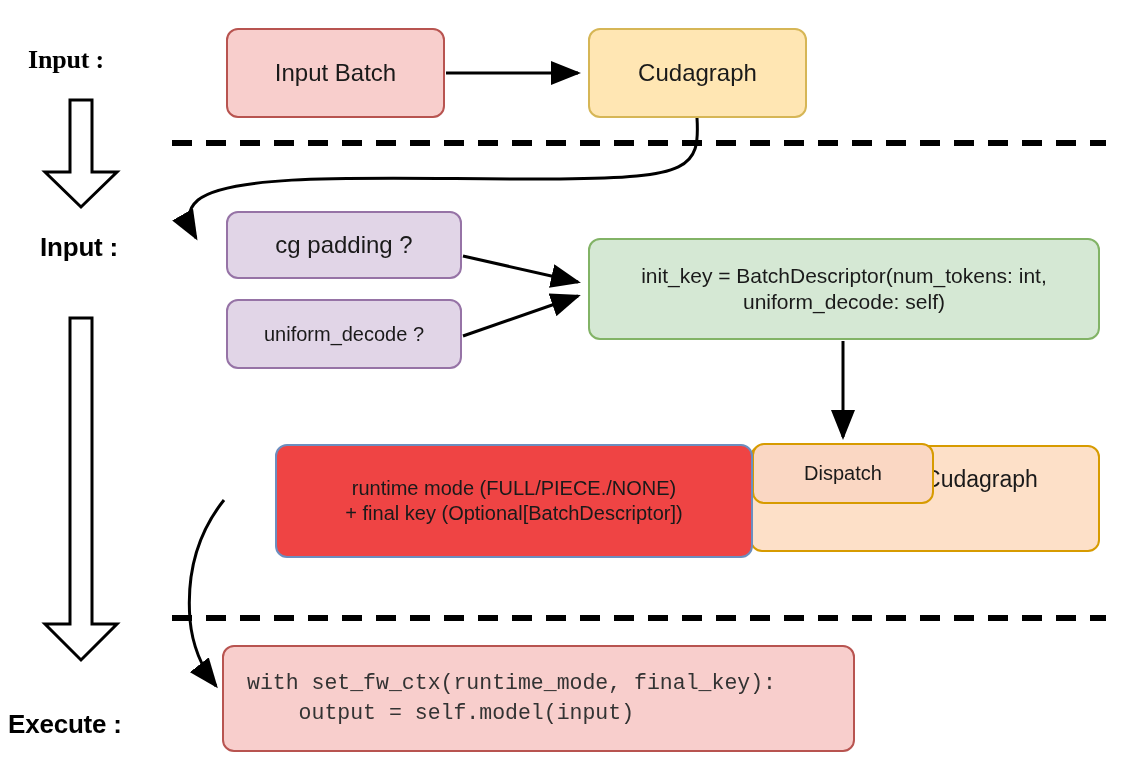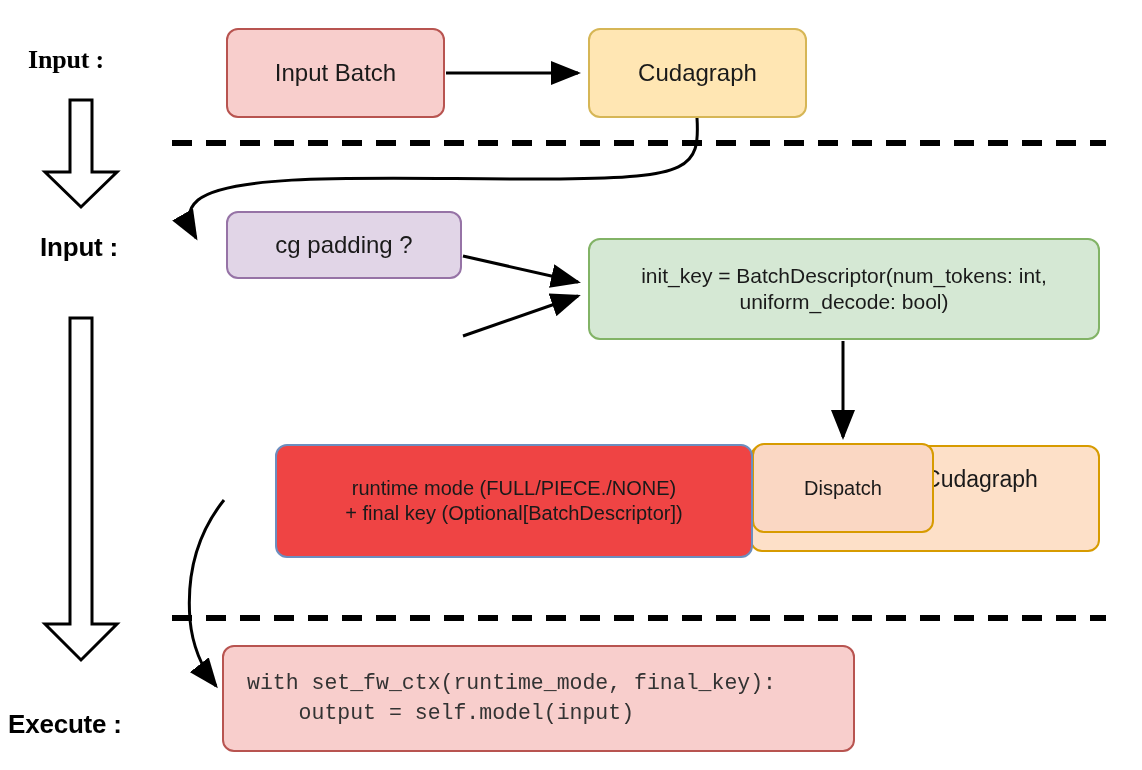--- a/index.html
+++ b/index.html
@@ -107,30 +107,31 @@
   <div class="stage-label" style="left:28px; top:45px;font-family:Liberation Serif, serif;">Input :</div>
   <div class="stage-label" style="left:40px; top:232px;">Input :</div>
   <div class="stage-label" style="left:8px; top:668px;margin-top:41px;">Execute :</div>
 
   <div class="node-box" style="left:226px; top:28px; width:219px; height:90px; background:#f8cecc; border:2px solid #b85450;">Input Batch</div>
 
   <div class="node-box" style="left:588px; top:28px; width:219px; height:90px; background:#ffe6b3; border:2px solid #d6b656;">Cudagraph</div>
 
   <div class="node-box" style="left:226px; top:211px; width:236px; height:68px; background:#e1d5e7; border:2px solid #9673a6;">cg padding ?</div>
 
+  <div class="node-box small-text" style="left:226px; top:299px; width:236px; height:70px; background:#e1d5e7; border:2px solid #9673a6;">uniform_decode ?</div>
 
   <div class="node-box green-text" style="left:588px; top:238px; width:512px; height:102px; background:#d5e8d4; border:2px solid #82b366; white-space:pre-line;">init_key = BatchDescriptor(num_tokens: int,
-uniform_decode: bool)</div>
+uniform_decode: self)</div>
 
   <div class="node-box" style="left:750px; top:445px; width:350px; height:107px; background:#fde0c8; border:2px solid #d79b00;"></div>
   <div class="sub-label" style="left:875px; top:466px; width:212px;">
     <div>Cudagraph</div>
   </div>
 
-  <div class="node-box small-text" style="left:752px; top:443px; width:182px; height:90px; background:#fad7c3; border:2px solid #d79b00;">Dispatch</div>
+  <div class="node-box small-text" style="left:752px; top:443px; width:182px; height:61px; background:#fad7c3; border:2px solid #d79b00;">Dispatch</div>
 
   <div class="node-box small-text" style="left:227px; top:444px; width:478px; height:114px; background:#ef4444; border:2px solid #6c8ebf; white-space:pre-line;margin-left:48px;">runtime mode (FULL/PIECE./NONE)
 + final key (Optional[BatchDescriptor])</div>
 
   <div class="node-box code" style="left:222px; top:645px; width:633px; height:107px; background:#f8cecc; border:2px solid #b85450;">with set_fw_ctx(runtime_mode, final_key):
     output = self.model(input)</div>
 
 </div>
 
 </body></html>

